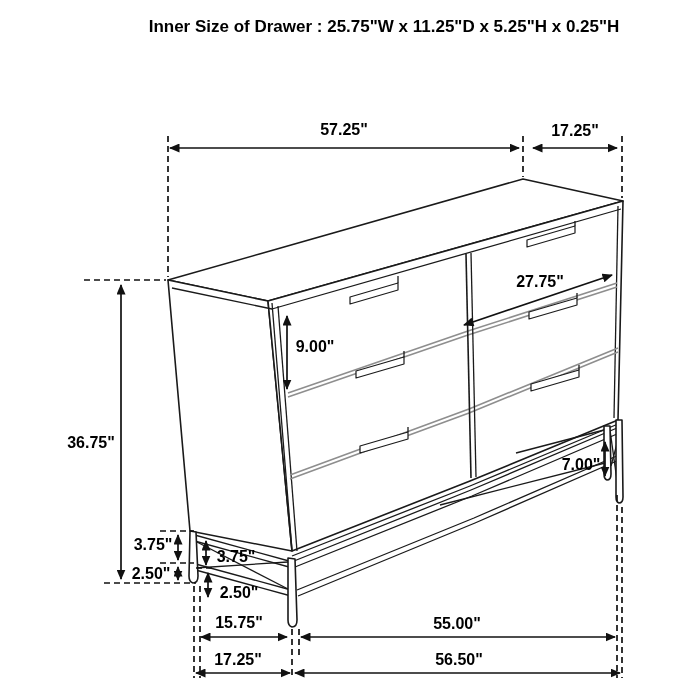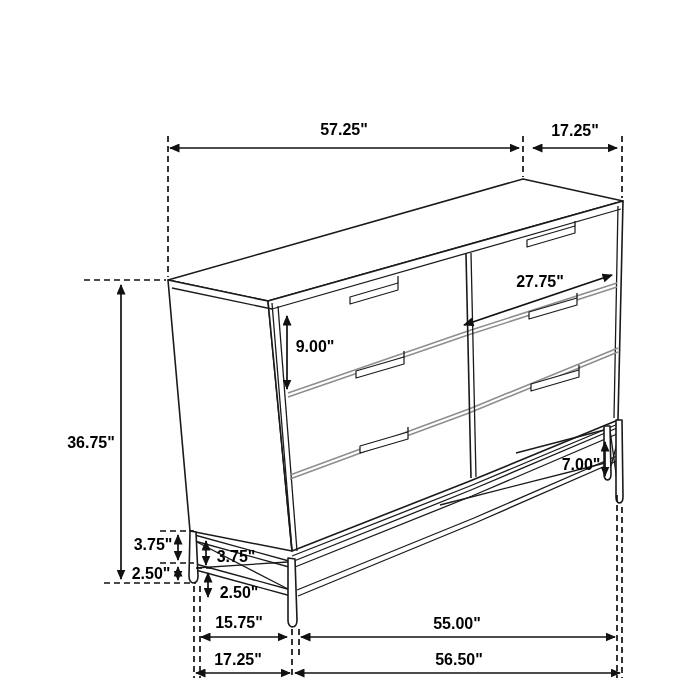--- a/index.html
+++ b/index.html
@@ -130,20 +130,21 @@
       <line class="dl" x1="178" y1="567" x2="178" y2="580" marker-start="url(#mS)" marker-end="url(#mE)"></line>
       <line class="dl" x1="206" y1="541" x2="206" y2="565" marker-start="url(#mS)" marker-end="url(#mE)"></line>
       <line class="dl" x1="208" y1="573" x2="208" y2="597" marker-start="url(#mS)" marker-end="url(#mE)"></line>
       <line class="dl" x1="201" y1="637" x2="287" y2="637" marker-start="url(#mS)" marker-end="url(#mE)"></line>
       <line class="dl" x1="301" y1="637" x2="615" y2="637" marker-start="url(#mS)" marker-end="url(#mE)"></line>
       <line class="dl" x1="196" y1="673" x2="290" y2="673" marker-start="url(#mS)" marker-end="url(#mE)"></line>
       <line class="dl" x1="295" y1="673" x2="620" y2="673" marker-start="url(#mS)" marker-end="url(#mE)"></line>
     </g>
   </svg>
 
+  <div class="title" style="left:384px;top:27px;">Inner Size of Drawer : 25.75"W x 11.25"D x 5.25"H x 0.25"H</div>
 
   <div class="dim" style="left:344px;top:130px;">57.25"</div>
   <div class="dim" style="left:575px;top:131px;">17.25"</div>
   <div class="dim" style="left:91px;top:443px;">36.75"</div>
   <div class="dim" style="left:315px;top:347px;">9.00"</div>
   <div class="dim" style="left:540px;top:282px;">27.75"</div>
   <div class="dim" style="left:581px;top:465px;">7.00"</div>
   <div class="dim" style="left:153px;top:545px;">3.75"</div>
   <div class="dim" style="left:151px;top:574px;">2.50"</div>
   <div class="dim" style="left:236px;top:557px;">3.75"</div>

